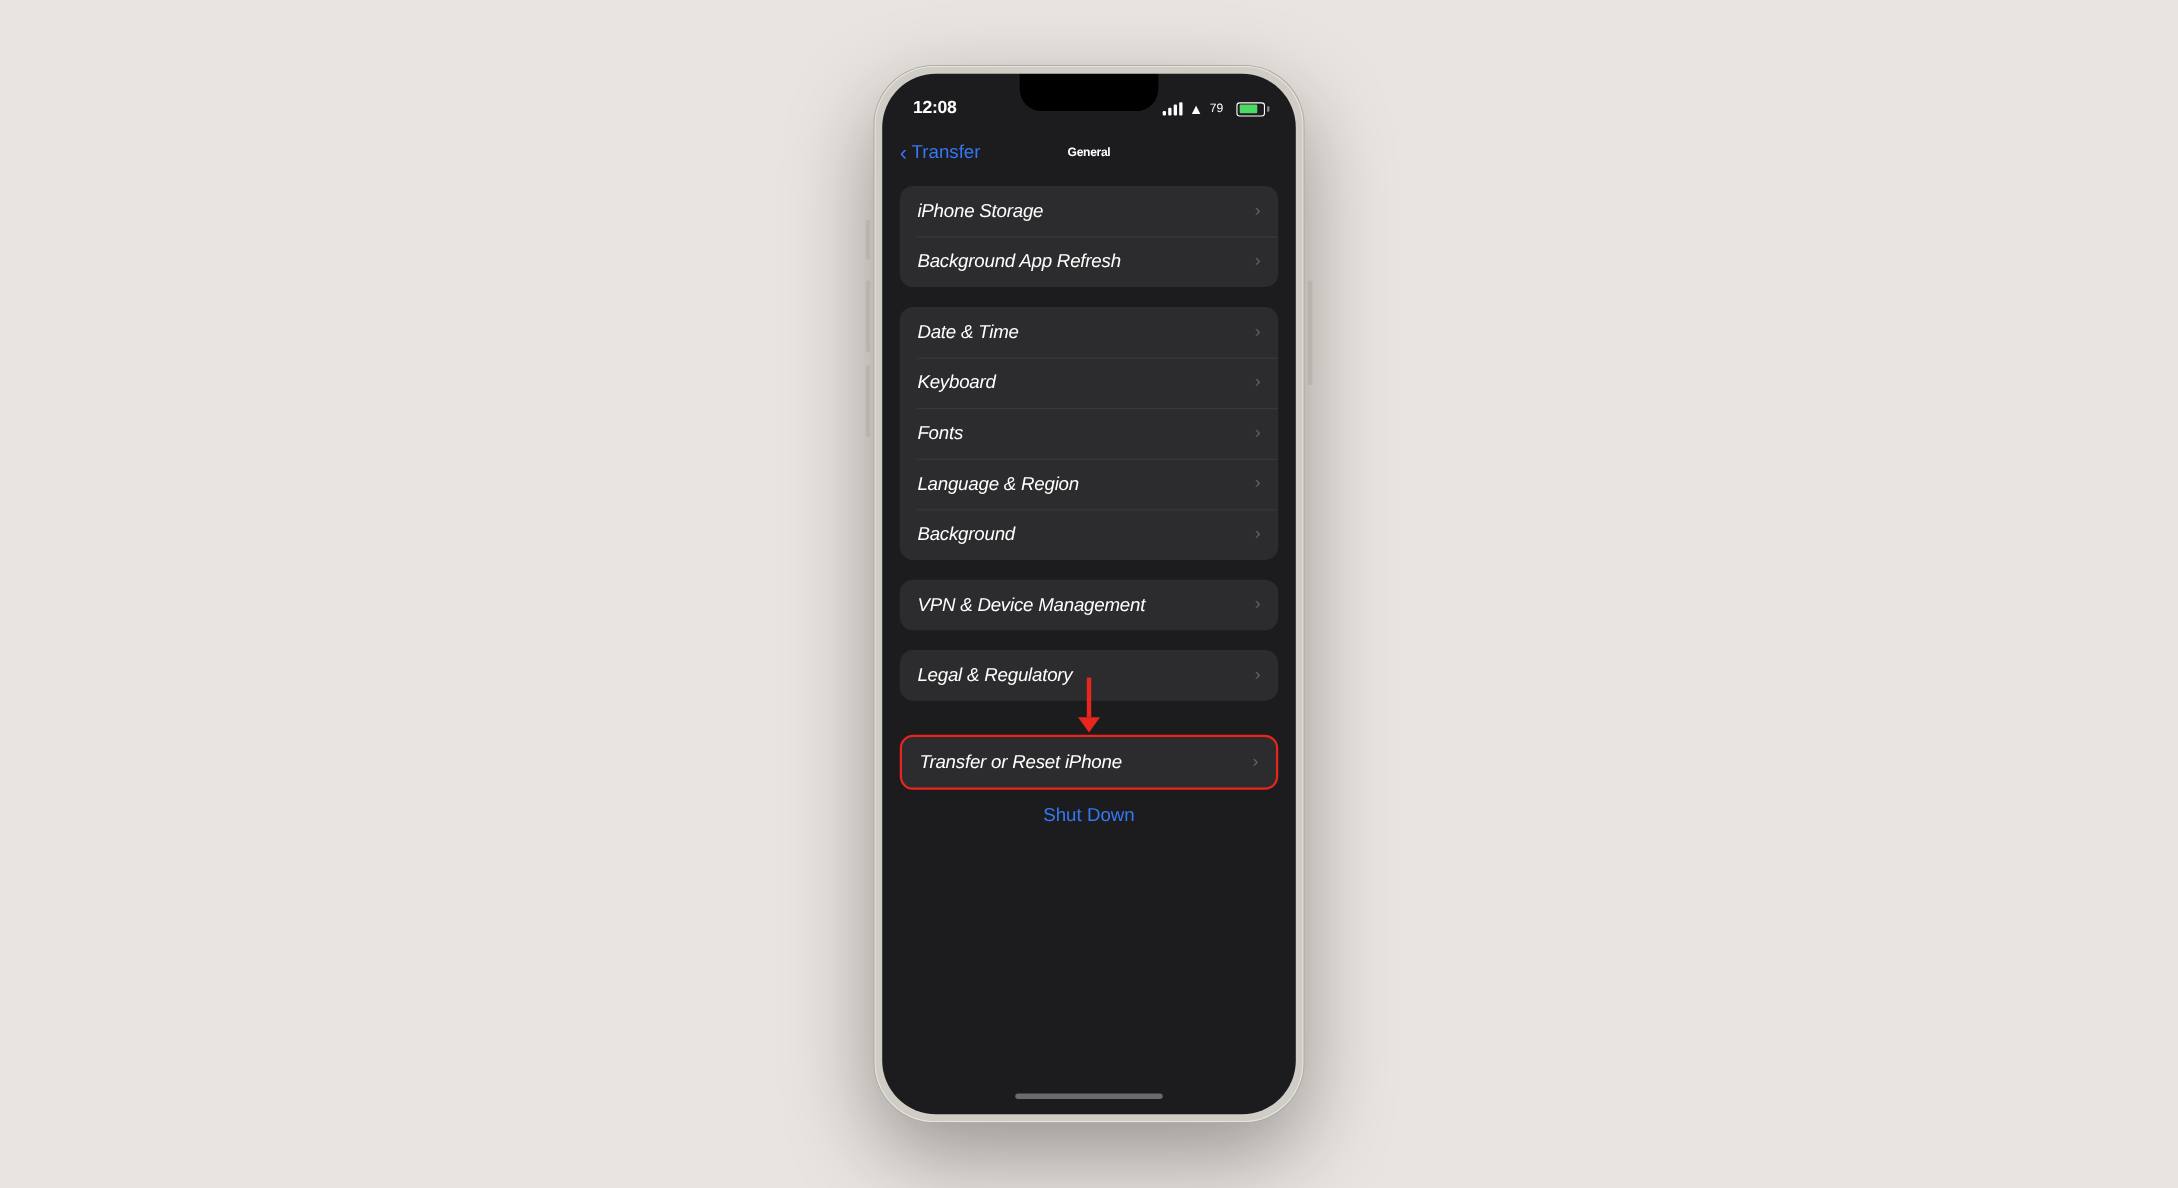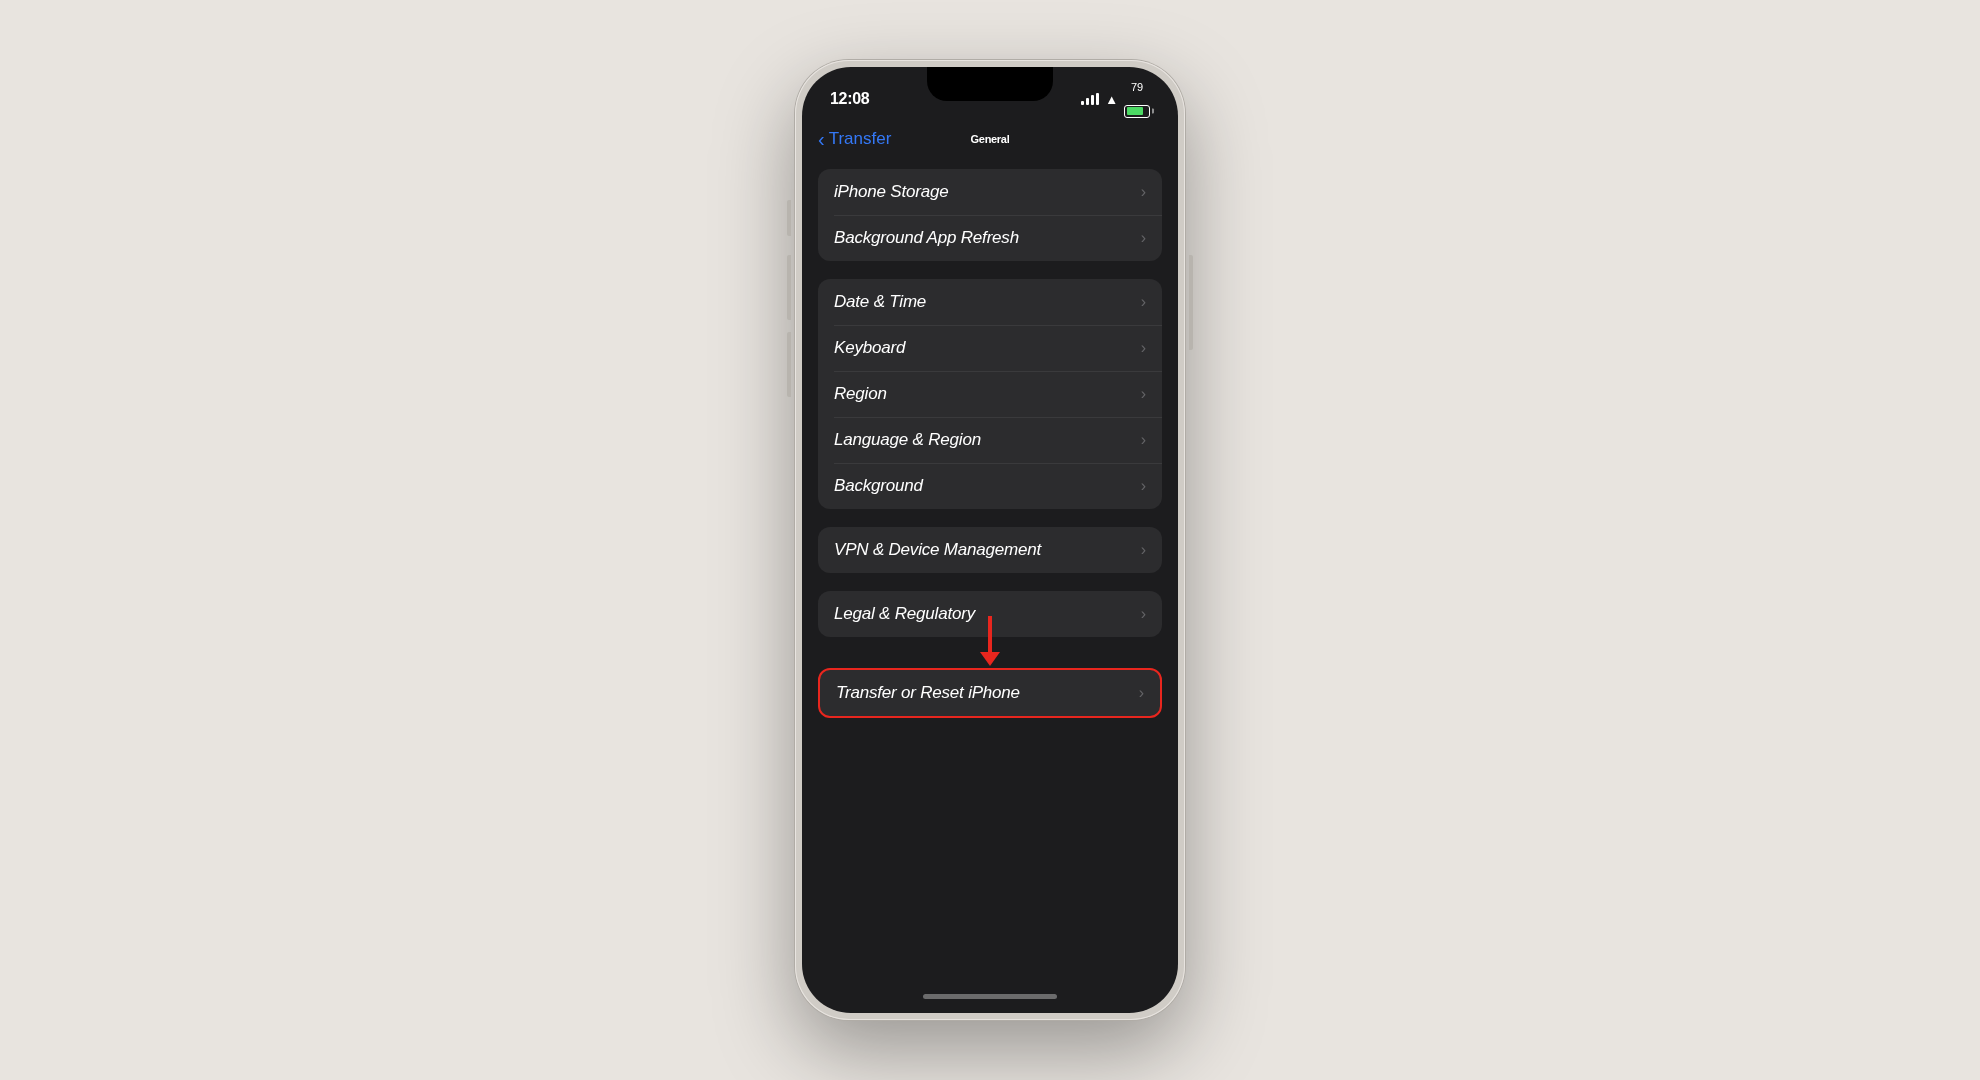--- a/index.html
+++ b/index.html
@@ -123,23 +123,22 @@
       border-radius: 1px;
     }
 
     .wifi-icon {
       color: #fff;
       font-size: 13px;
     }
 
     .battery-container {
       display: flex;
-      align-items: center;
+      align-items: flex-start;
       gap: 12px;
-      flex-direction: column;
     }
     .battery-box {
       width: 26px;
       height: 13px;
       border: 1.5px solid #fff;
       border-radius: 3px;
       position: relative;
       display: flex;
       align-items: center;
       padding: 1.5px;
@@ -362,21 +361,21 @@
       <div class="section-group">
         <div class="menu-item">
           <span class="menu-item-label">Date &amp; Time</span>
           <span class="menu-item-chevron">›</span>
         </div>
         <div class="menu-item">
           <span class="menu-item-label">Keyboard</span>
           <span class="menu-item-chevron">›</span>
         </div>
         <div class="menu-item">
-          <span class="menu-item-label">Region</span>
+          <span class="menu-item-label">Fonts</span>
           <span class="menu-item-chevron">›</span>
         </div>
         <div class="menu-item">
           <span class="menu-item-label">Language &amp; Region</span>
           <span class="menu-item-chevron">›</span>
         </div>
         <div class="menu-item">
           <span class="menu-item-label">Background</span>
           <span class="menu-item-chevron">›</span>
         </div>
@@ -404,20 +403,23 @@
         </div>
 
         <div class="section-group" style="margin-bottom: 0; border: 2.5px solid #e8261e; background: #2c2c2e; margin-top: 31px;">
           <div class="menu-item">
             <span class="menu-item-label">Transfer or Reset iPhone</span>
             <span class="menu-item-chevron">›</span>
           </div>
         </div>
       </div>
 
+      <div class="shutdown-item">
+        <span class="shutdown-label">Shut Down</span>
+      </div>
 
     </div>
 
     <div class="home-indicator">
       <div class="home-bar"></div>
     </div>
 
   </div>
 </div>
 

